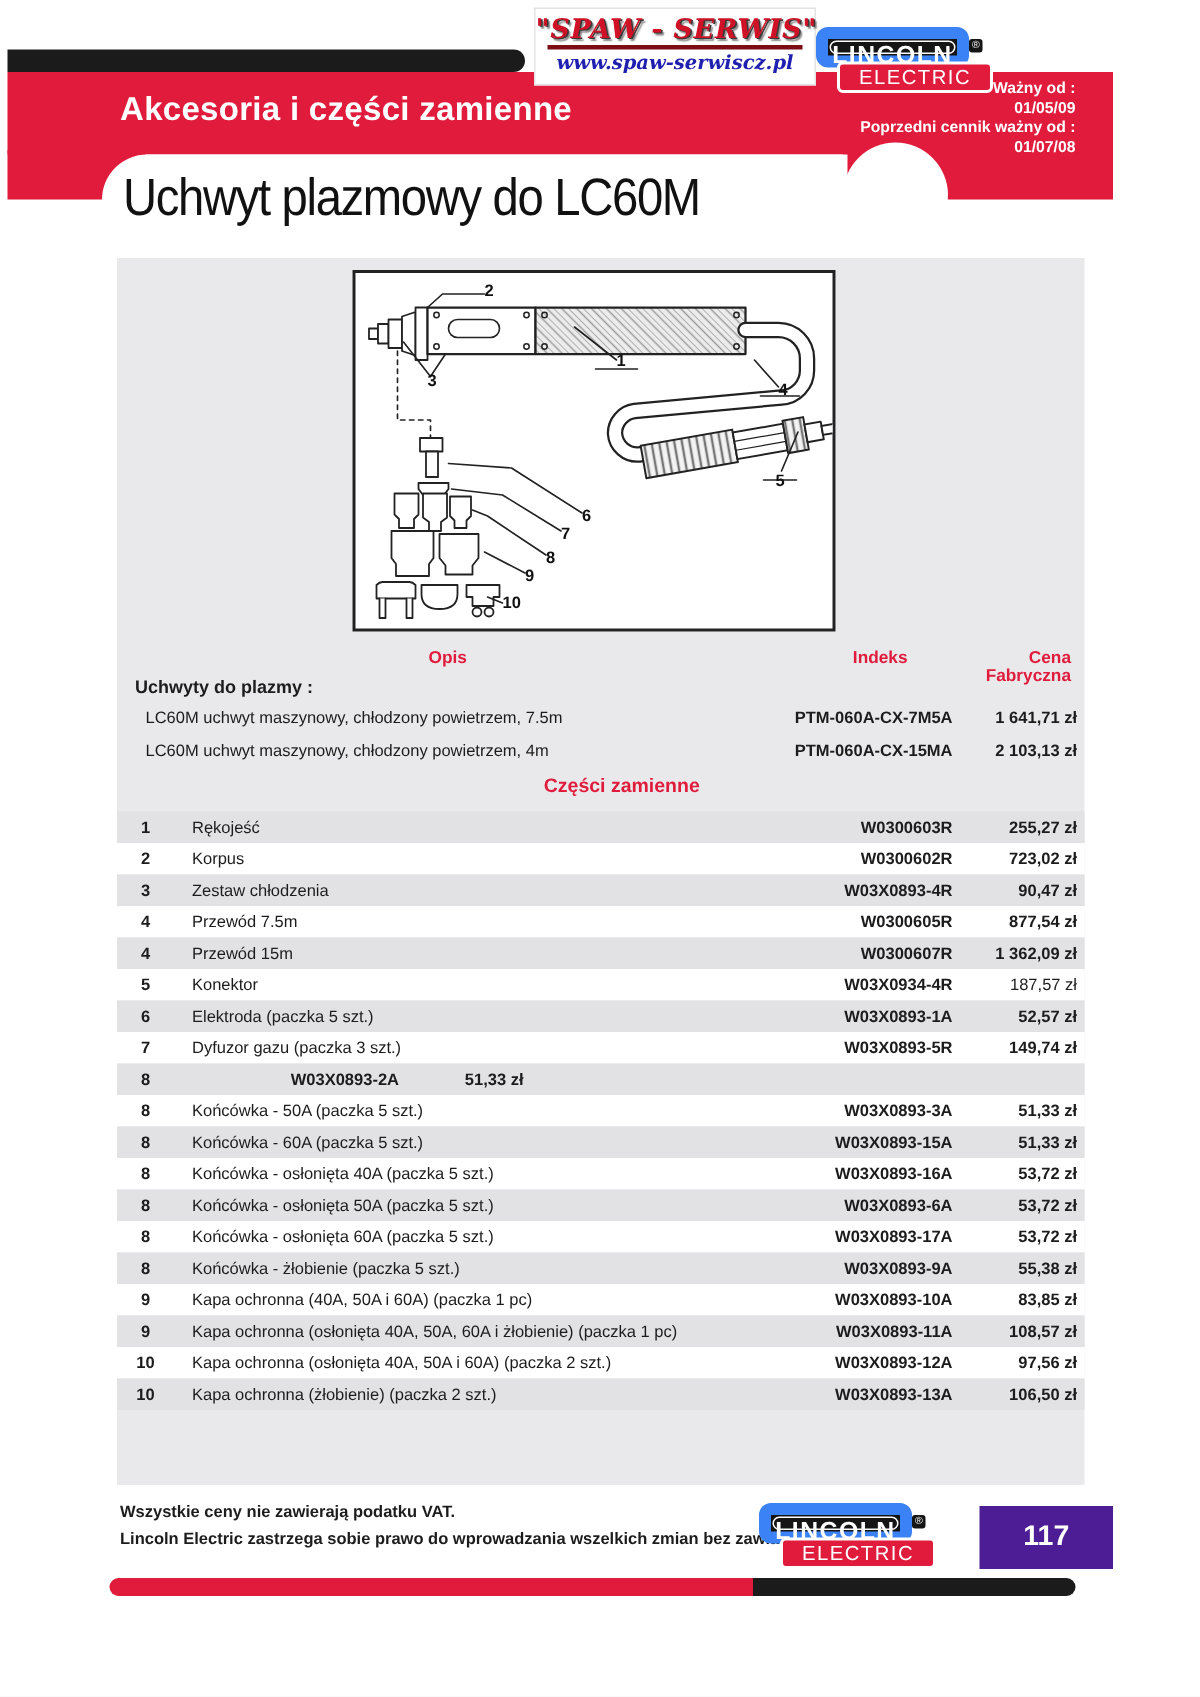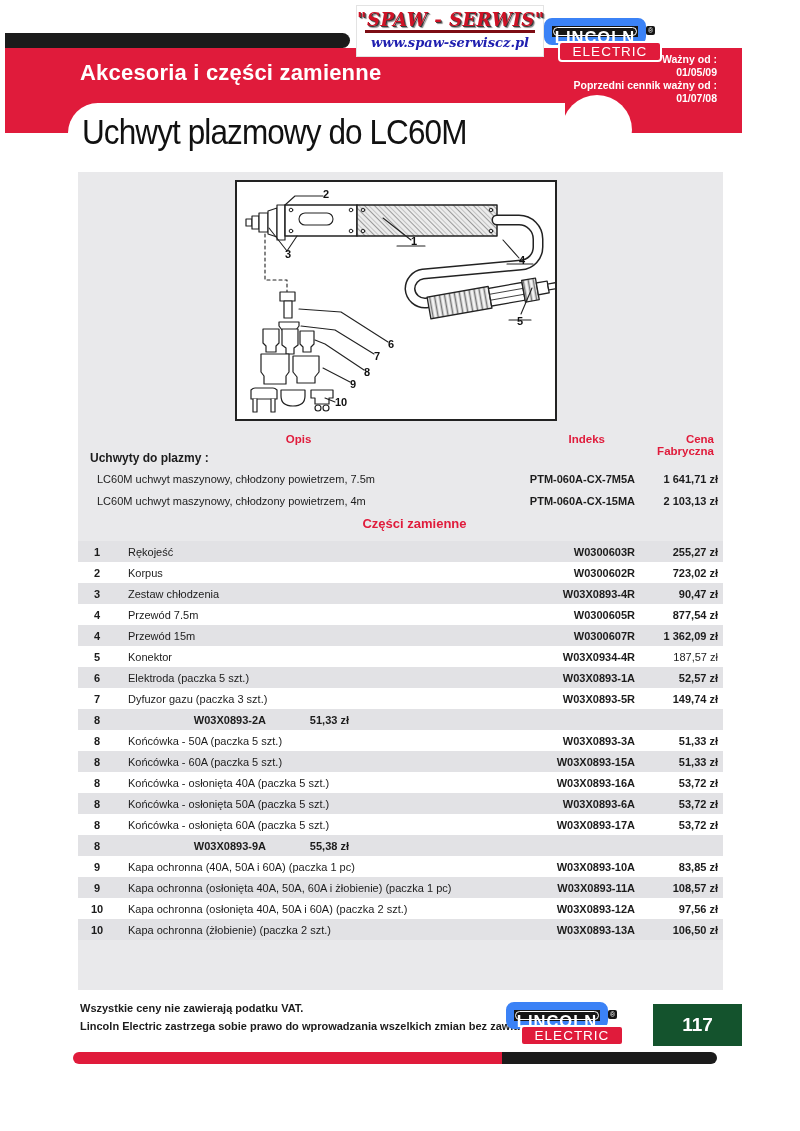--- a/index.html
+++ b/index.html
@@ -79,21 +79,21 @@
   .parts-list div.part-row:nth-of-type(even) { background:#ffffff; }
   .part-row .p-no { width:38px; text-align:center; font-weight:bold; }
   .part-row .p-desc { flex:1; padding-left:12px; }
   .part-row .p-idx { width:150px; text-align:right; font-weight:bold; }
   .part-row .p-price { width:83px; text-align:right; font-weight:bold; margin-right:5px; }
   .parts-list div.part-row:nth-of-type(6) .p-price { font-weight:400; }
 
   
   .foot-note1 { position:absolute; left:80px; top:1002px; font-size:11px; font-weight:bold; }
   .foot-note2 { position:absolute; left:80px; top:1020px; font-size:11px; font-weight:bold; }
-  .page-box { position:absolute; left:653px; top:1004px; width:89px; height:42px; background:#14532d;
+  .page-box { position:absolute; left:653px; top:1004px; width:89px; height:42px; background:#4c1d95;
     color:#fff; font-size:19px; font-weight:bold; text-align:center; line-height:42px; }
   .foot-bar { position:absolute; left:73px; top:1052px; width:644px; height:12px; display:flex; }
   .foot-bar .bar-red { width:429px; background:#e01b3b; border-radius:8px 0 0 8px; }
   .foot-bar .bar-black { width:215px; background:#1b1b1b; border-radius:0 8px 8px 0; }
 </style>
 </head>
 <body>
 
 <div class="page">
 
@@ -341,20 +341,21 @@
 
         <div class="part-row">
           <span class="p-no">8</span>
           <span class="p-desc">Końcówka - osłonięta 60A (paczka 5 szt.)</span>
           <span class="p-idx">W03X0893-17A</span>
           <span class="p-price">53,72 zł</span>
         </div>
 
         <div class="part-row">
           <span class="p-no">8</span>
+          <span class="p-desc">Końcówka - żłobienie (paczka 5 szt.)</span>
           <span class="p-idx">W03X0893-9A</span>
           <span class="p-price">55,38 zł</span>
         </div>
 
         <div class="part-row">
           <span class="p-no">9</span>
           <span class="p-desc">Kapa ochronna (40A, 50A i 60A) (paczka 1 pc)</span>
           <span class="p-idx">W03X0893-10A</span>
           <span class="p-price">83,85 zł</span>
         </div>

